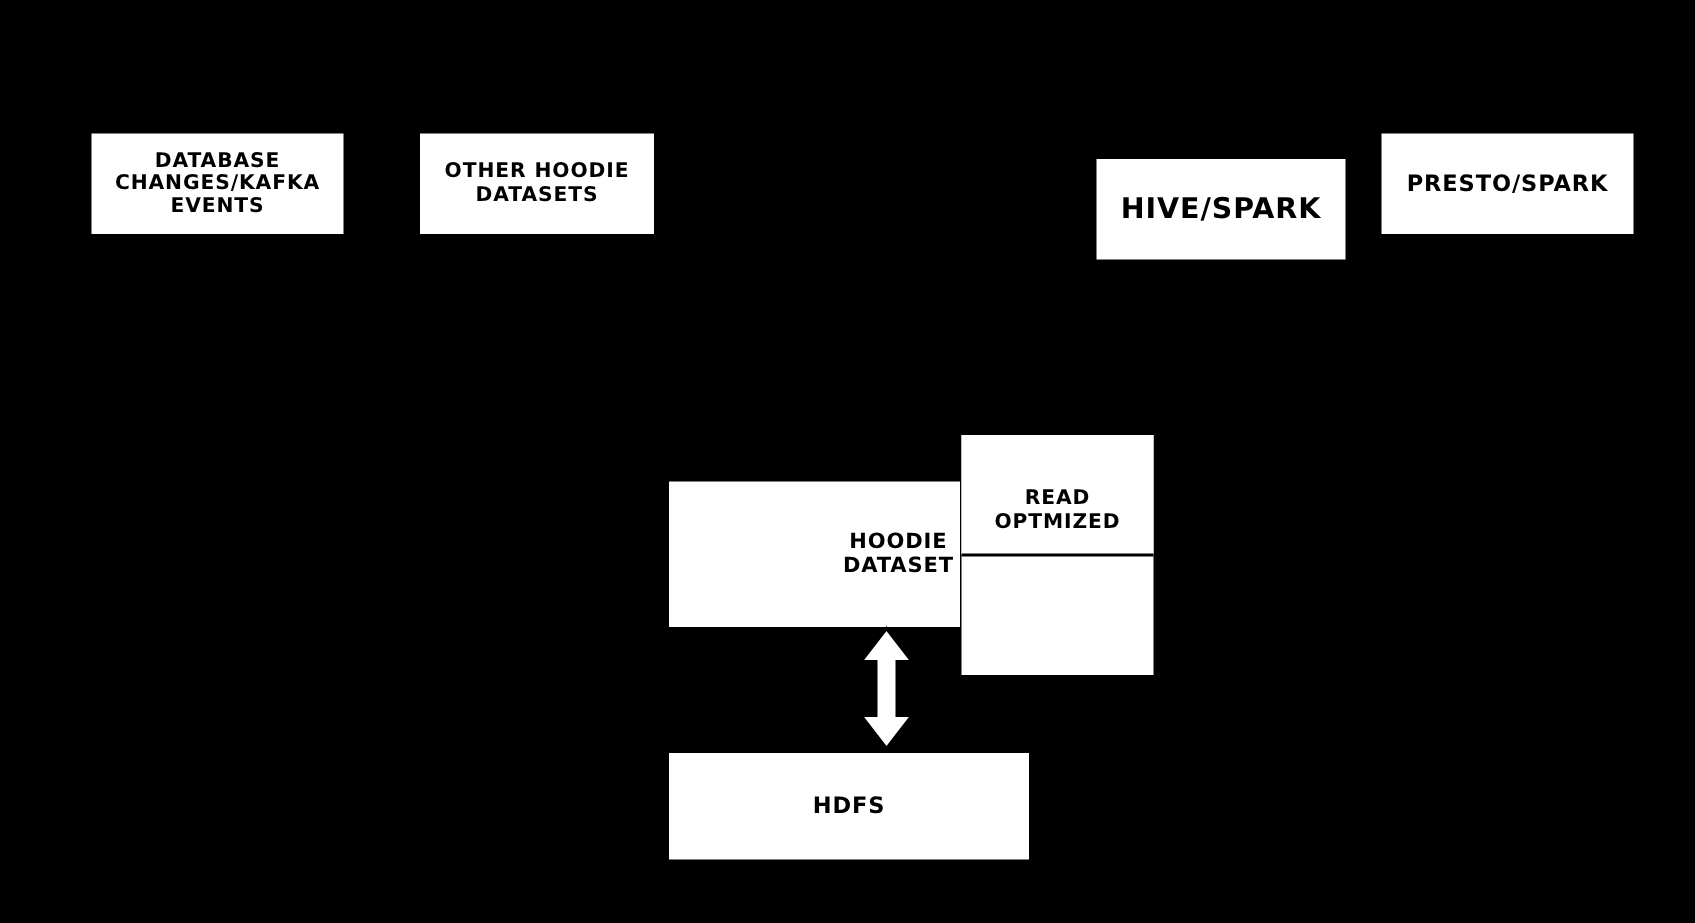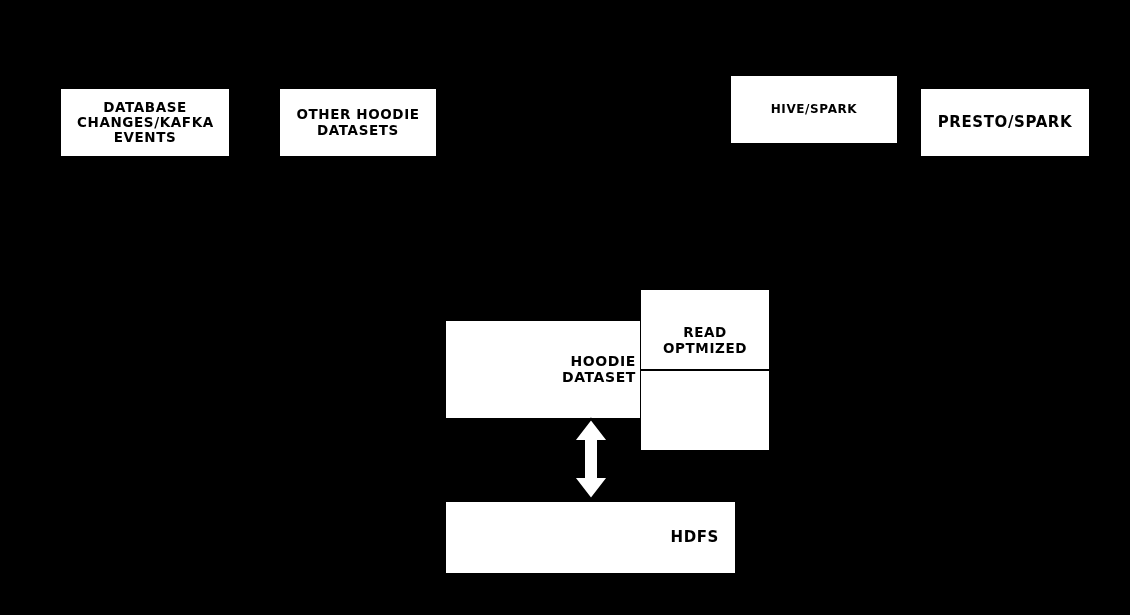--- a/index.html
+++ b/index.html
@@ -29,39 +29,38 @@
     letter-spacing: 0.6px;
     line-height: 1.12;
     text-transform: uppercase;
     font-family: "DejaVu Sans", sans-serif;
     -webkit-font-smoothing: none;
   }
   .node .label {
     display: block;
     width: 100%;
     white-space: pre-line;
-    padding: 0 16px;
+    padding: 0 6px;
     box-sizing: border-box;
   }
 
   
   #node-db-changes   { left: 61px;  top: 89px;  width: 168px; height: 67px; font-size: 13.5px; }
   #node-other-hoodie { left: 280px; top: 89px;  width: 156px; height: 67px; font-size: 13.5px; }
-  #node-hive-spark   { left: 731px; top: 76px;  width: 166px; height: 67px; font-size: 12px; justify-content: center; }
+  #node-hive-spark   { left: 731px; top: 106px;  width: 166px; height: 67px; font-size: 19px; justify-content: center; }
   #node-presto-spark { left: 921px; top: 89px;  width: 168px; height: 67px; font-size: 15px; }
 
   
   #node-hoodie-dataset {
     left: 446px; top: 321px; width: 194px; height: 97px;
     font-size: 14px;
     justify-content: flex-end;
     align-items: center;
   }
   #node-hoodie-dataset .label {
-    text-align: right;
     padding-right: 4px;
     width: auto;
   }
 
   
   #view-panel {
     position: absolute;
     left: 641px;
     top: 290px;
     width: 128px;
@@ -94,21 +93,21 @@
     left: 0;
     top: 79px;
     width: 100%;
     height: 2px;
     background: #000000;
   }
   .view-cell .label { white-space: pre-line; display: block; width: 100%; margin-top: 21px; }
 
   
   #node-hdfs {
-    left: 446px; top: 502px; width: 289px; height: 71px; font-size: 15px; text-align: right;
+    left: 446px; top: 502px; width: 240px; height: 71px; font-size: 15px;
   }
 
   
   #arrow-hoodie-hdfs {
     position: absolute;
     left: 570px;
     top: 417px;
     width: 42px;
     height: 84px;
   }

